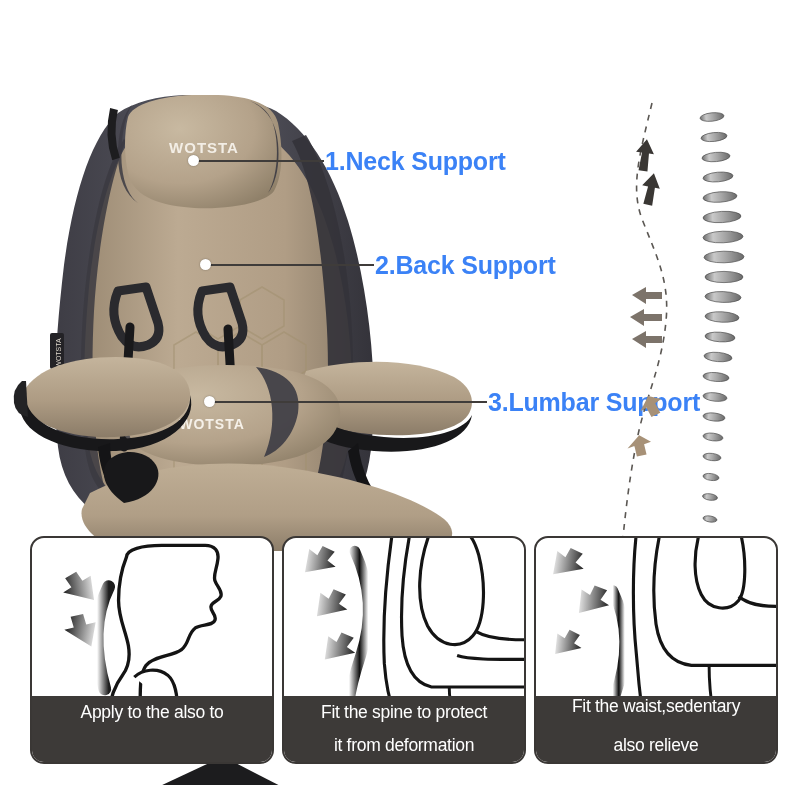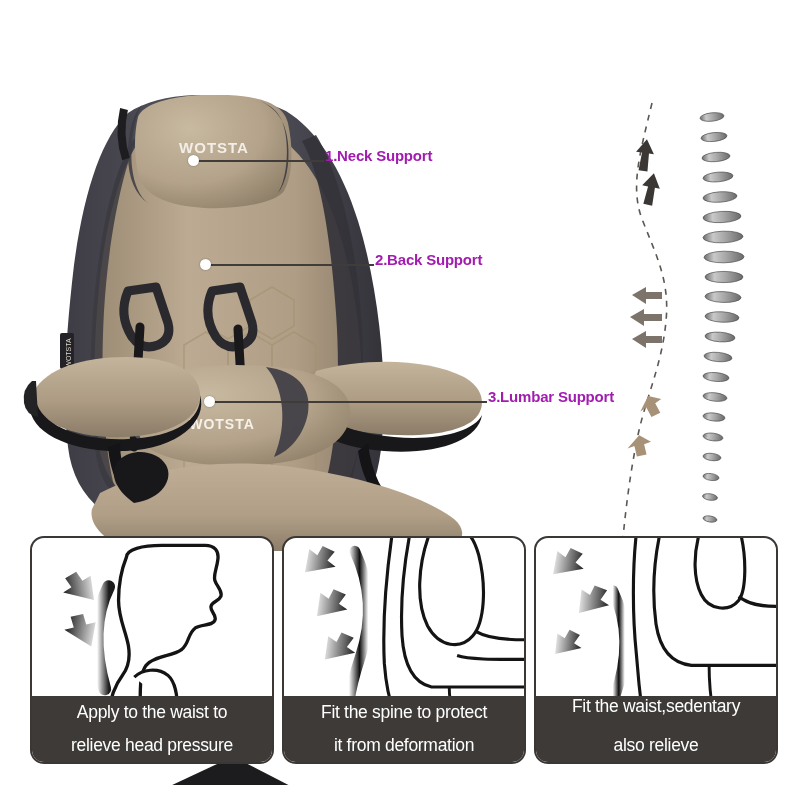--- a/index.html
+++ b/index.html
@@ -24,42 +24,42 @@
     margin-top:10px;
     font-size:32px;font-weight:bold;letter-spacing:-0.4px;
     color:#a39585;line-height:1;white-space:nowrap;
     padding-left:200px;
     transform:scaleX(.97);
   }
 
   
   .callout{
     position:absolute;
-    font-size:15px;font-weight:bold;color:#a21caf;
+    font-size:25px;font-weight:bold;color:#3b82f6;
     white-space:nowrap;letter-spacing:-0.2px;
   }
   .c1{left:325px;top:147px;}
   .c2{left:375px;top:251px;}
   .c3{left:488px;top:388px;}
 
   .lead-line{position:absolute;height:1.5px;background:#3f3c3a;}
   .l1{left:196px;top:160px;width:128px;}
   .l2{left:208px;top:264px;width:166px;}
   .l3{left:212px;top:401px;width:275px;}
 
   .lead-dot{
     position:absolute;width:11px;height:11px;border-radius:50%;
     background:#ffffff;box-shadow:0 0 2px rgba(0,0,0,.35);
   }
   .d1{left:188px;top:155px;}
   .d2{left:200px;top:259px;}
   .d3{left:204px;top:396px;}
 
   
-  .chair-stage{position:absolute;left:16px;top:95px;width:470px;height:690px;}
+  .chair-stage{position:absolute;left:6px;top:95px;width:470px;height:690px;}
 
   
   .spine-stage{position:absolute;left:600px;top:95px;width:200px;height:460px;}
 
   
   .panels{position:absolute;left:30px;top:536px;width:748px;height:228px;
           display:flex;gap:8px;}
   .panel{
     position:relative;width:244px;height:228px;
     background:#ffffff;border:2.5px solid #3a3735;border-radius:14px;
@@ -332,24 +332,21 @@
 
           <g>
             <path d="M62 64 l-30 -12 9 -4 -5 -10 12 -5 5 10 9 -4 Z" fill="url(#arrL1)" transform="rotate(-8 45 55)"></path>
           </g>
           <g>
             <path d="M62 106 l-30 -12 9 -4 -5 -10 12 -5 5 10 9 -4 Z" fill="url(#arrL1)" transform="rotate(10 45 98)"></path>
           </g>
         </svg>
       </div>
       <div class="panel-cap" style="align-items: flex-start; padding-top: 6px;">
-        <span>Apply to the waist to</span>
-      </div>
-      <div class="panel-cap" style="height:66px;align-items:flex-end;padding-bottom:6px;background:transparent;">
-        <span>relieve head pressure</span>
+        <span>Apply to the also to</span>
       </div>
     </div>
 
     <div class="panel">
       <div class="panel-art">
         <svg viewBox="0 0 244 176" width="100%" height="100%">
           <defs>
             <linearGradient id="arrR2" x1="0" y1="0" x2="1" y2="0">
               <stop offset="0%" stop-color="#dcdcdc"></stop>
               <stop offset="100%" stop-color="#1d1d1d"></stop>

